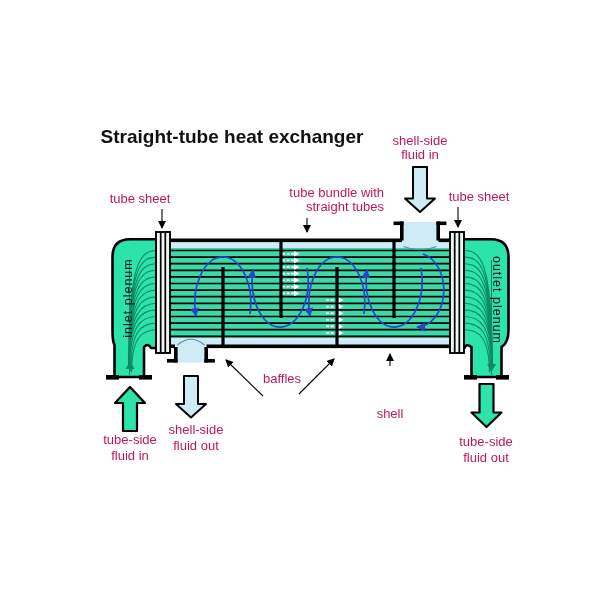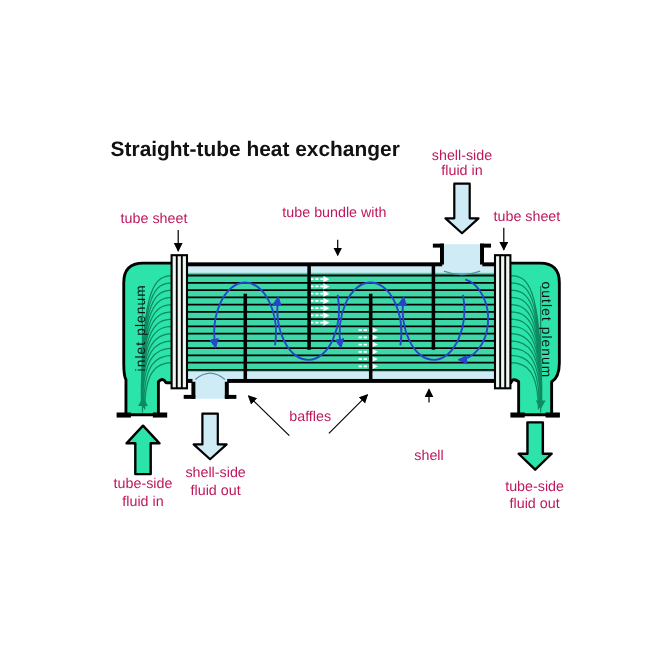--- a/index.html
+++ b/index.html
@@ -139,22 +139,23 @@
       <path d="M263,396 L226,360" marker-end="url(#mBlack)"></path>
       <path d="M299,394 L334,359" marker-end="url(#mBlack)"></path>
       <path d="M390,366 V354" marker-end="url(#mBlack)"></path>
     </g>
   </svg>
 
   <div class="title">Straight-tube heat exchanger</div>
 
   <div class="lbl" style="left:80px;top:192px;width:120px;">tube sheet</div>
 
-  <div class="lbl" style="left:244px;top:186px;width:120px;">
+  <div class="lbl" style="left:264px;top:186px;width:120px;text-align:right;">
     <div>tube bundle with</div>
+    <div>straight tubes</div>
   </div>
 
   <div class="lbl" style="left:370px;top:134px;width:100px;">
     <div>shell-side</div>
     <div>fluid in</div>
   </div>
 
   <div class="lbl" style="left:419px;top:190px;width:120px;">tube sheet</div>
 
   <div class="rot-left">inlet plenum</div>

